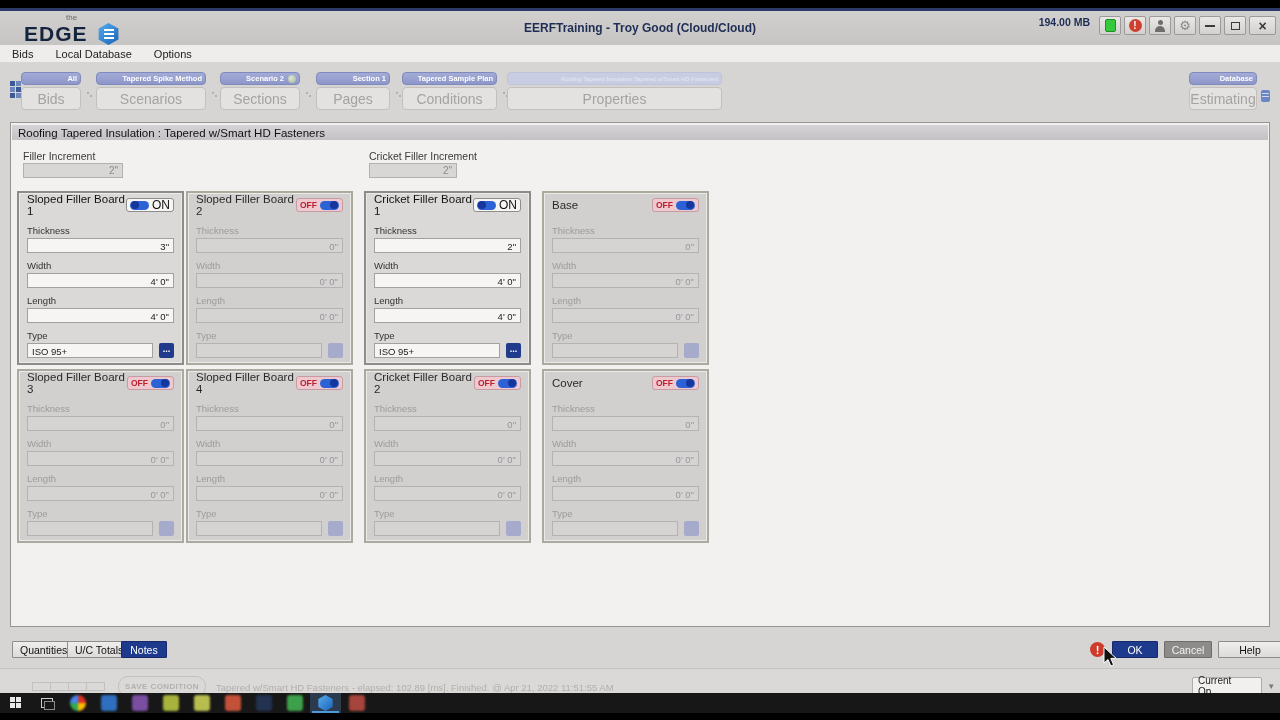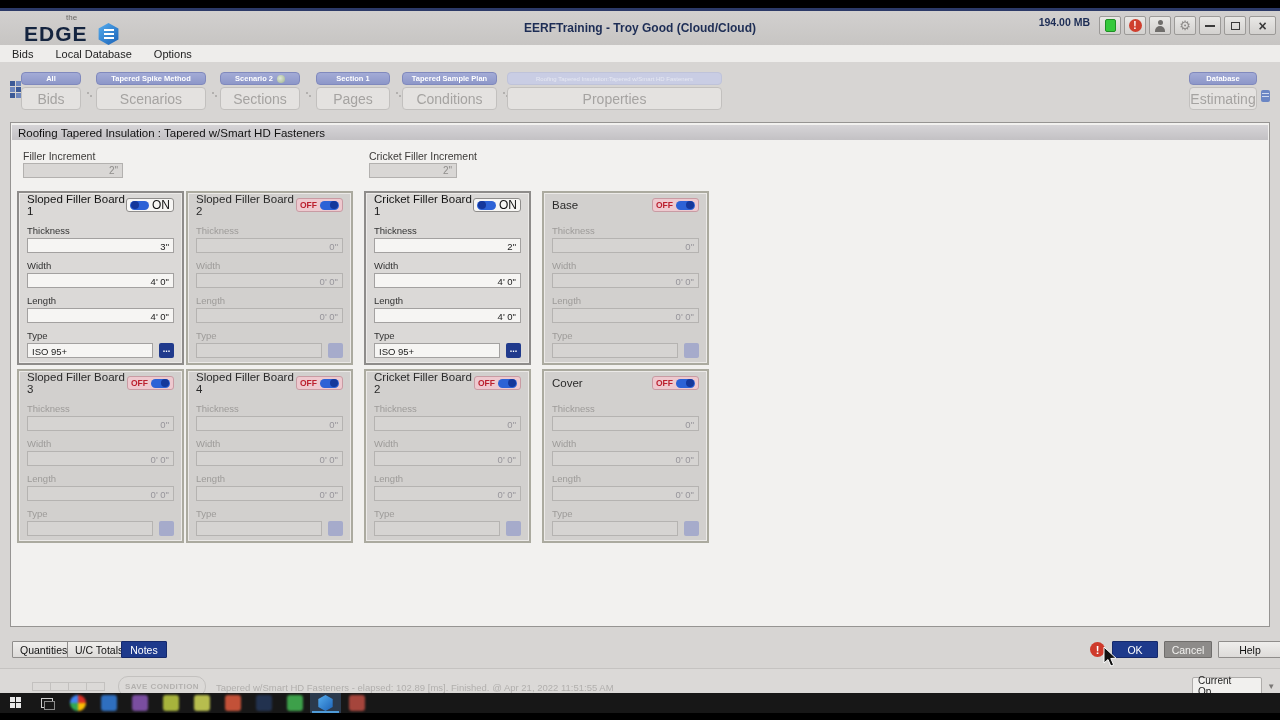--- a/index.html
+++ b/index.html
@@ -48,21 +48,21 @@
 
   
   .crumbbar { position:absolute; left:0; top:51px; width:100%; height:44px; background:#d7d5d3; }
   .grid-icon { position:absolute; left:10px; top:19px; width:13px; height:16px;
                display:grid; grid-template-columns:5px 5px; grid-template-rows:5px 5px 5px; gap:1px; }
   .grid-icon i { background:#3c5a96; }
   .grid-icon i:nth-child(2), .grid-icon i:nth-child(3), .grid-icon i:nth-child(6) { background:#6e87bd; }
   .crumb { position:absolute; top:10px; }
   .crumb-top { height:13px; background:linear-gradient(#a3abd6,#8d97c9); border:1px solid #8089bd;
                border-radius:4px; color:#fff; font-size:7.5px; font-weight:bold; display:flex;
-               align-items:center; justify-content:center; white-space:nowrap; overflow:hidden;
+               align-items:center; justify-content:flex-end; white-space:nowrap; overflow:hidden;
                padding:0 3px; position:relative; }
   .crumb-label { margin-top:2px; height:23px; background:#e4e2e0; border:1px solid #c2c0be;
                  border-radius:4px; color:#a5a3a1; font-size:14px; display:flex; align-items:center;
                  justify-content:center; white-space:nowrap; overflow:hidden; }
   .crumb.disabled .crumb-top { background:#c9cde4; border-color:#bfc3da; color:#e6e8f2;
                                font-size:6px; font-weight:normal; }
   .crumb-badge { width:8px; height:8px; border-radius:50%;
                  background:radial-gradient(circle at 40% 40%, #dfe8d6, #9fb38e);
                  margin-left:4px; flex:none; display:none; }
   .sep { position:absolute; top:30px; width:2px; height:2px; background:#b2b0ae;

